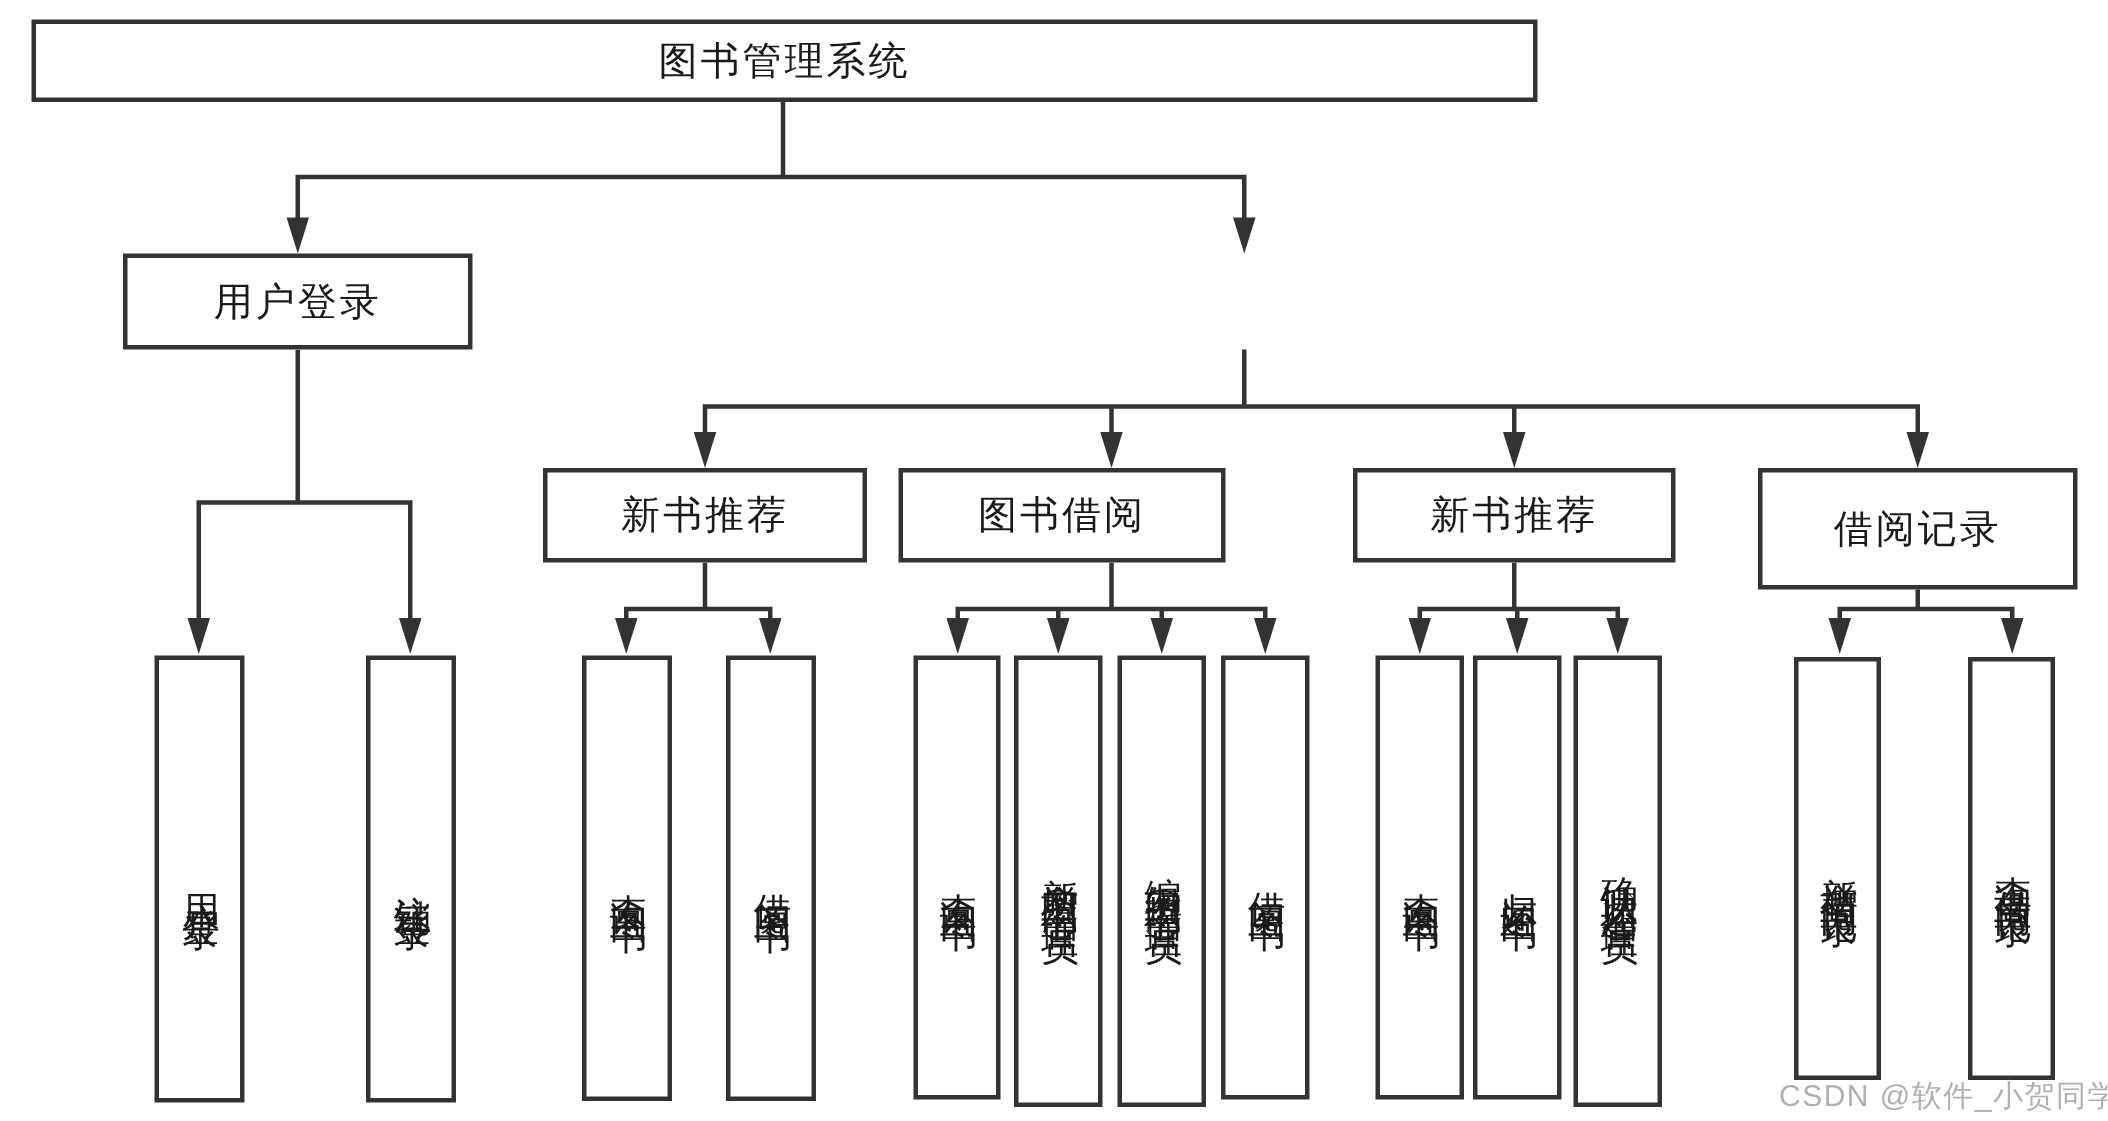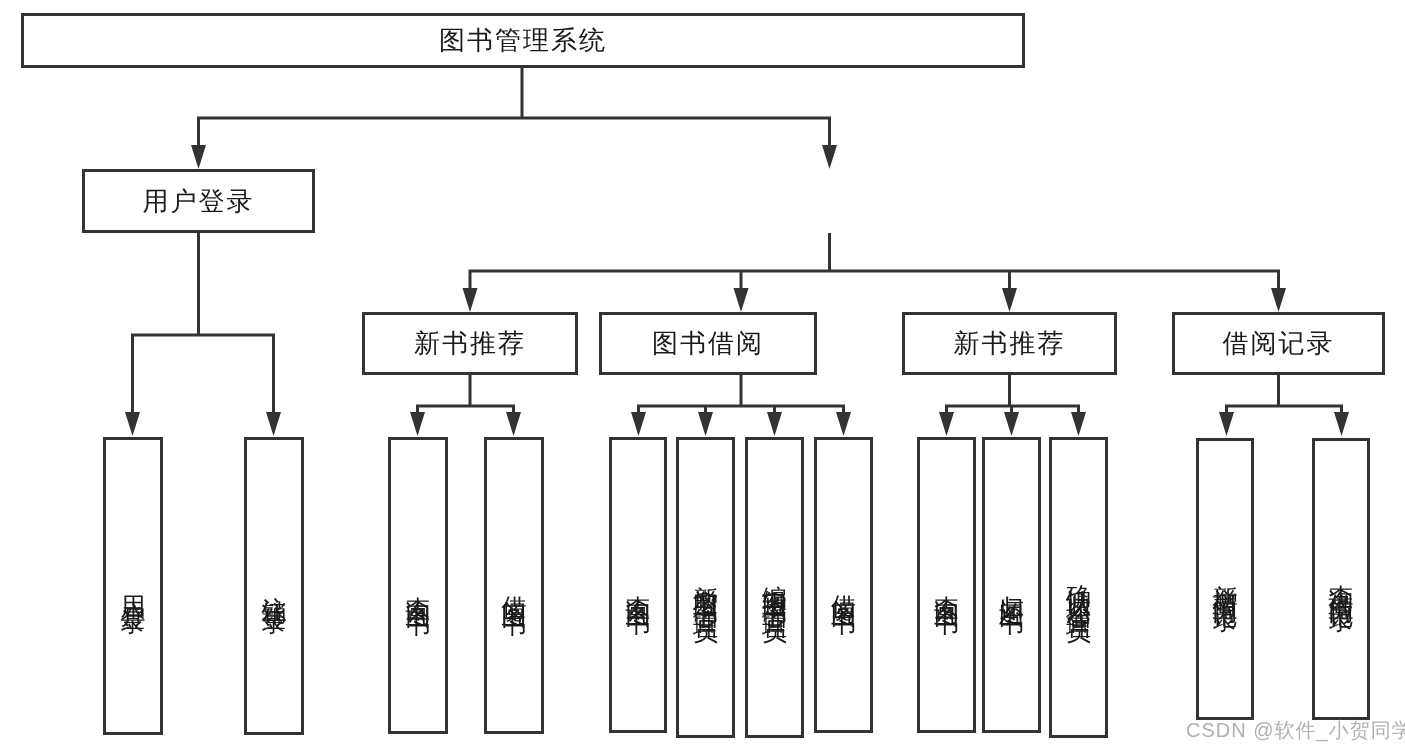--- a/index.html
+++ b/index.html
@@ -75,21 +75,21 @@
 
   <div class="box hbox" style="left:362px;top:312px;width:216px;height:63px;">
     <span>新书推荐</span>
   </div>
   <div class="box hbox" style="left:599px;top:312px;width:218px;height:63px;">
     <span>图书借阅</span>
   </div>
   <div class="box hbox" style="left:902px;top:312px;width:215px;height:63px;">
     <span>新书推荐</span>
   </div>
-  <div class="box hbox" style="left:1172px;top:312px;width:213px;height:63px;">
+  <div class="box hbox" style="left:1172px;top:312px;width:213px;height:81px;">
     <span>借阅记录</span>
   </div>
 
   <div class="box vbox" style="left:103px;top:437px;width:60px;height:298px;">
     <span class="vlabel">用户登录</span>
   </div>
   <div class="box vbox" style="left:244px;top:437px;width:60px;height:298px;">
     <span class="vlabel">注销登录</span>
   </div>
 

